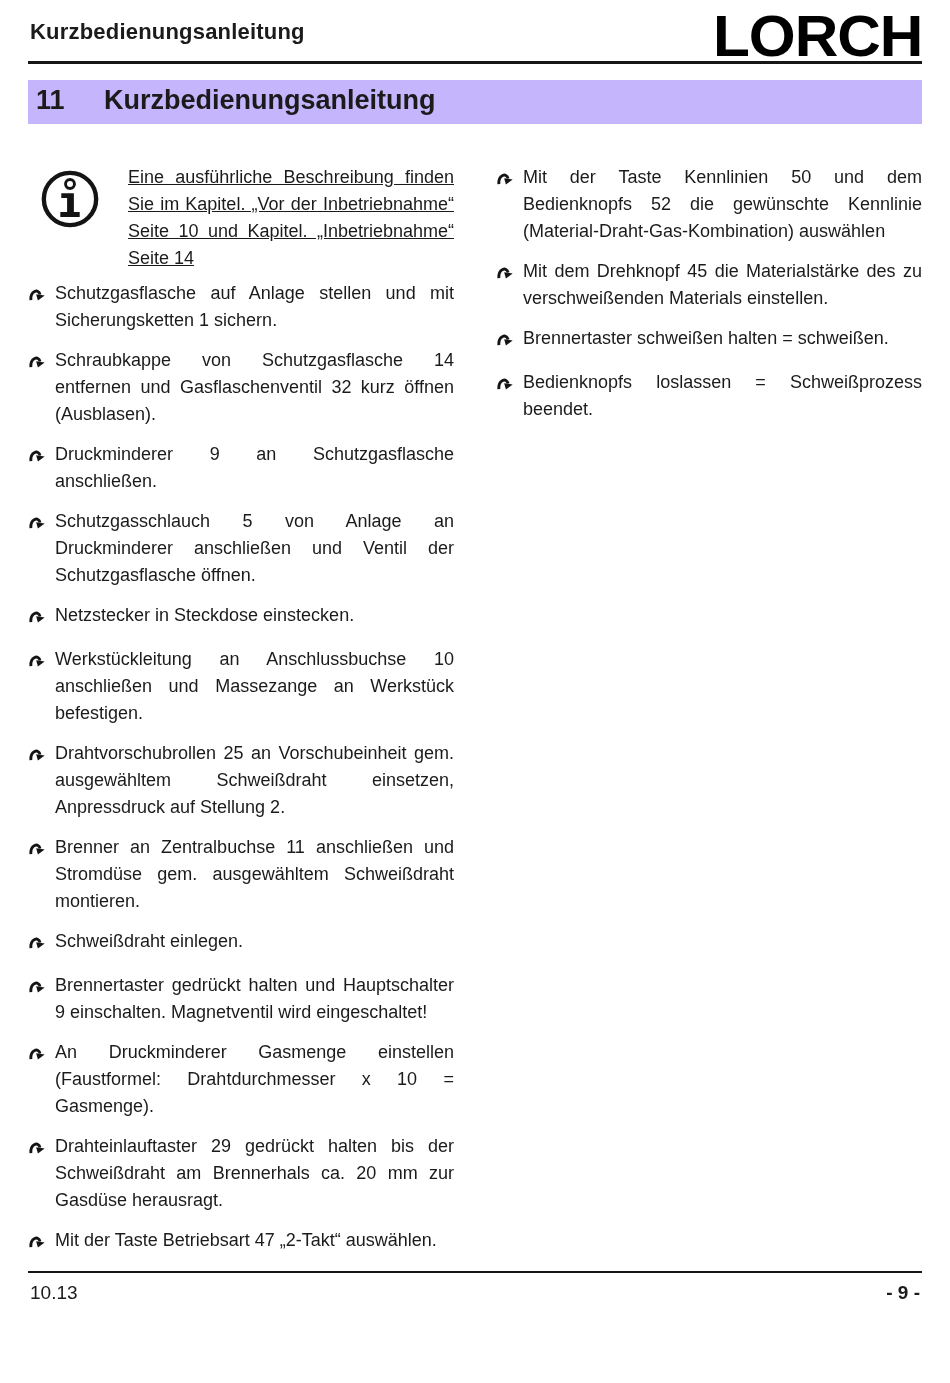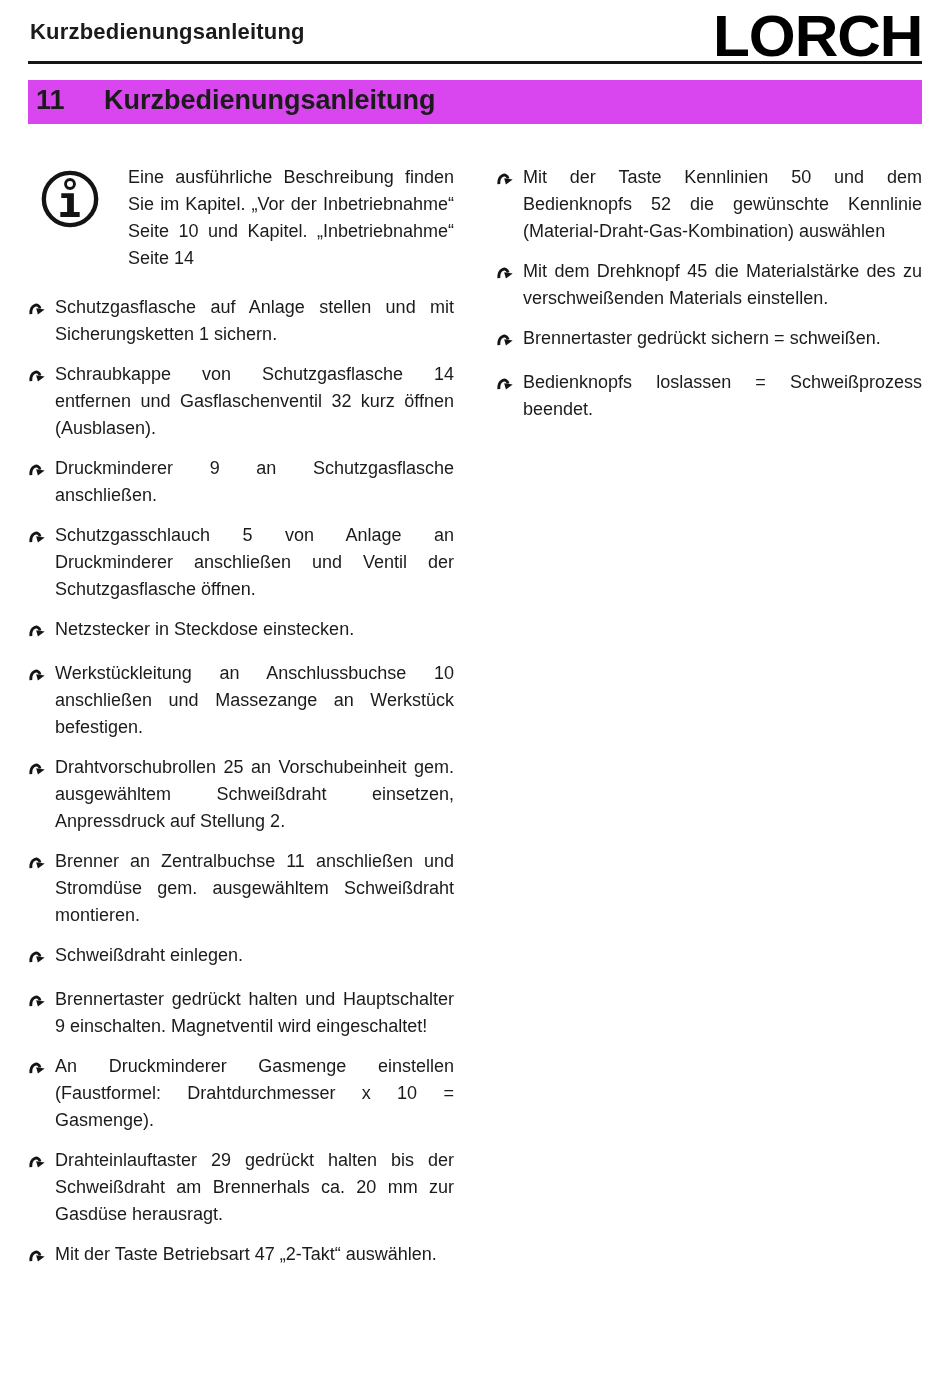--- a/index.html
+++ b/index.html
@@ -41,21 +41,21 @@
     line-height: 0.82;
     color: #000;
     transform: scaleX(1.04);
     transform-origin: right bottom;
     margin-bottom: 1px;
   }
 
   
   .section-bar {
     margin-top: 16px;
-    background: #d946ef;
+    background: #c4b5fd;
     padding: 5px 10px 8px 8px;
     display: flex;
     align-items: baseline;
   }
   .section-number {
     font-size: 27px;
     font-weight: bold;
     width: 68px;
   }
   .section-title {
@@ -69,21 +69,22 @@
     display: grid;
     grid-template-columns: 1fr 1fr;
     column-gap: 42px;
     font-size: 18px;
     line-height: 27px;
   }
 
   .info-block {
     display: flex;
     gap: 16px;
-    margin-bottom: 22px;
+    margin-bottom: 8px;
+    text-decoration: underline;
   }
   .info-icon-wrap {
     width: 84px;
     flex: none;
     display: flex;
     justify-content: center;
     padding-top: 4px;
   }
   .info-text {
     flex: 1;
@@ -300,30 +301,34 @@
         <span class="item-text">Mit dem Drehknopf 45 die Materialstärke des zu verschweißenden Materials einstellen.</span>
       </div>
 
       <div class="item">
         <span class="bullet">
           <svg width="17" height="17" viewBox="0 0 24 22">
               <path d="M4 19 C3 6 15 2 17 11" fill="none" stroke="#141414" stroke-width="4"></path>
               <path d="M11.5 10.5 L23.5 12.5 L14 19.5 Z" fill="#141414"></path>
             </svg>
         </span>
-        <span class="item-text">Brennertaster gedrückt sichern = schweißen.</span>
+        <span class="item-text">Brennertaster schweißen halten = schweißen.</span>
       </div>
 
       <div class="item">
         <span class="bullet">
           <svg width="17" height="17" viewBox="0 0 24 22">
               <path d="M4 19 C3 6 15 2 17 11" fill="none" stroke="#141414" stroke-width="4"></path>
               <path d="M11.5 10.5 L23.5 12.5 L14 19.5 Z" fill="#141414"></path>
             </svg>
         </span>
         <span class="item-text">Bedienknopfs loslassen = Schweißprozess beendet.</span>
       </div>
 
     </div>
   </div>
 
+  <div class="footer">
+    <span class="footer-date">10.13</span>
+    <span class="footer-page">- 9 -</span>
+  </div>
 
 </div>
 
 </body></html>

